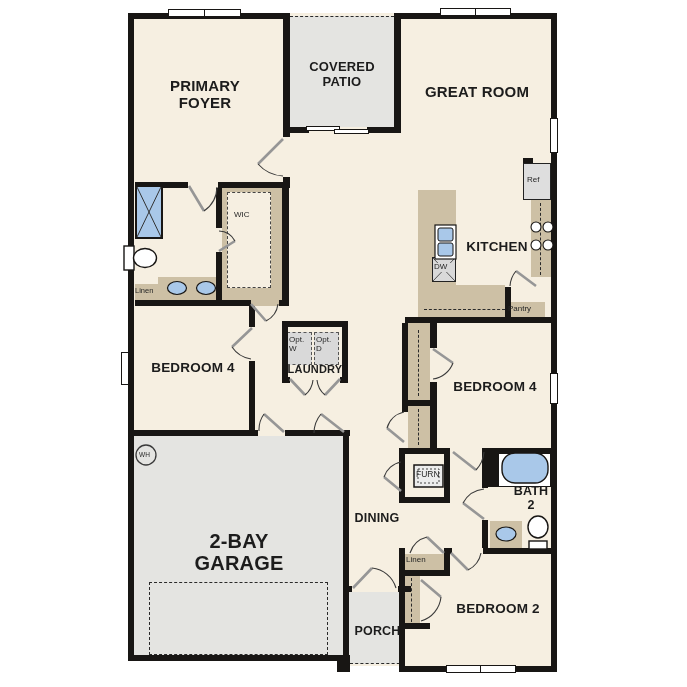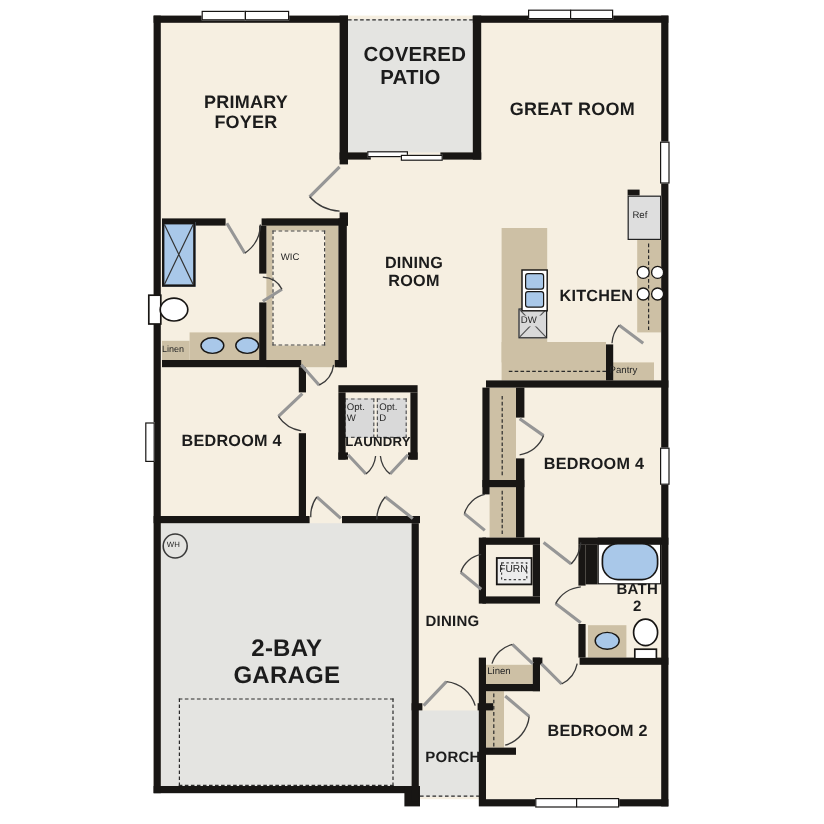--- a/index.html
+++ b/index.html
@@ -202,23 +202,22 @@
       M463,503 A27,27 0 0 1 484,489
       M468,570 A24,24 0 0 0 481,553
       M427,537 A24,24 0 0 0 410,553
       M441,597 A28,28 0 0 1 421,621
       M372,568 A28,28 0 0 1 396,588
       M516,271 A26,26 0 0 0 510,286
       M266,321 A22,22 0 0 0 278,304"></path>
   </svg>
 
   <div class="lbl" style="left:150px;top:78px;width:110px;font-size:15px">PRIMARY FOYER</div>
-  <div class="lbl" style="left:303px;top:36px;width:78px;font-size:17px">COVERED PATIO</div>
+  <div class="lbl" style="left:303px;top:60px;width:78px;font-size:13px">COVERED PATIO</div>
   <div class="lbl" style="left:418px;top:84px;width:118px;font-size:15px">GREAT ROOM</div>
-  <div class="lbl" style="left:303px;top:211px;width:84px;font-size:13.5px">DINING ROOM</div>
   <div class="lbl nw" style="left:458px;top:239px;width:78px;font-size:13.5px">KITCHEN</div>
   <div class="sm" style="left:234px;top:211px;width:32px;font-size:8px">WIC</div>
   <div class="sm" style="left:135px;top:287px;width:24px;font-size:7.5px">Linen</div>
   <div class="lbl nw" style="left:139px;top:360px;width:108px;font-size:13.5px">BEDROOM 4</div>
   <div class="lbl nw" style="left:282px;top:363px;width:66px;font-size:11px">LAUNDRY</div>
   <div class="sm" style="left:289px;top:336px;width:22px;font-size:8px">Opt. W</div>
   <div class="sm" style="left:316px;top:336px;width:22px;font-size:8px">Opt. D</div>
   <div class="lbl nw" style="left:441px;top:379px;width:108px;font-size:13.5px">BEDROOM 4</div>
   <div class="sm" style="left:508px;top:305px;width:36px;font-size:8px">Pantry</div>
   <div class="sm" style="left:527px;top:176px;width:20px;font-size:8px">Ref</div>

